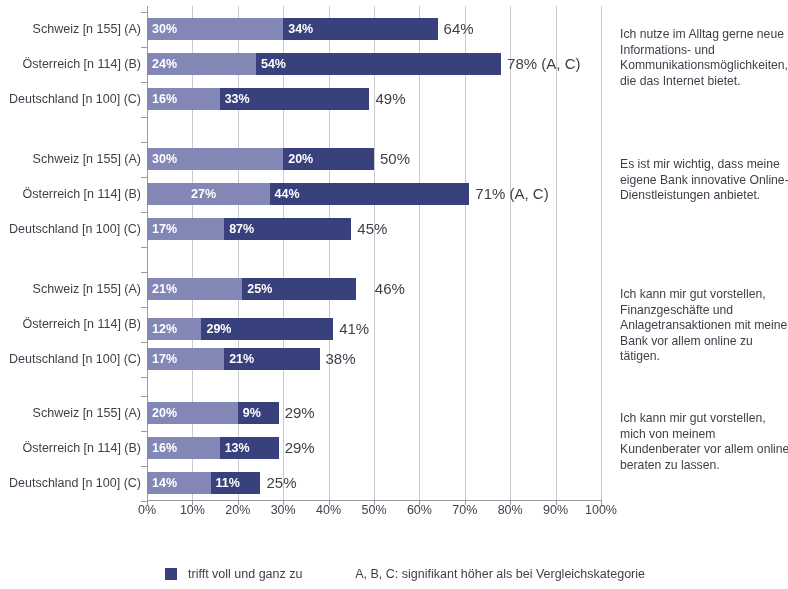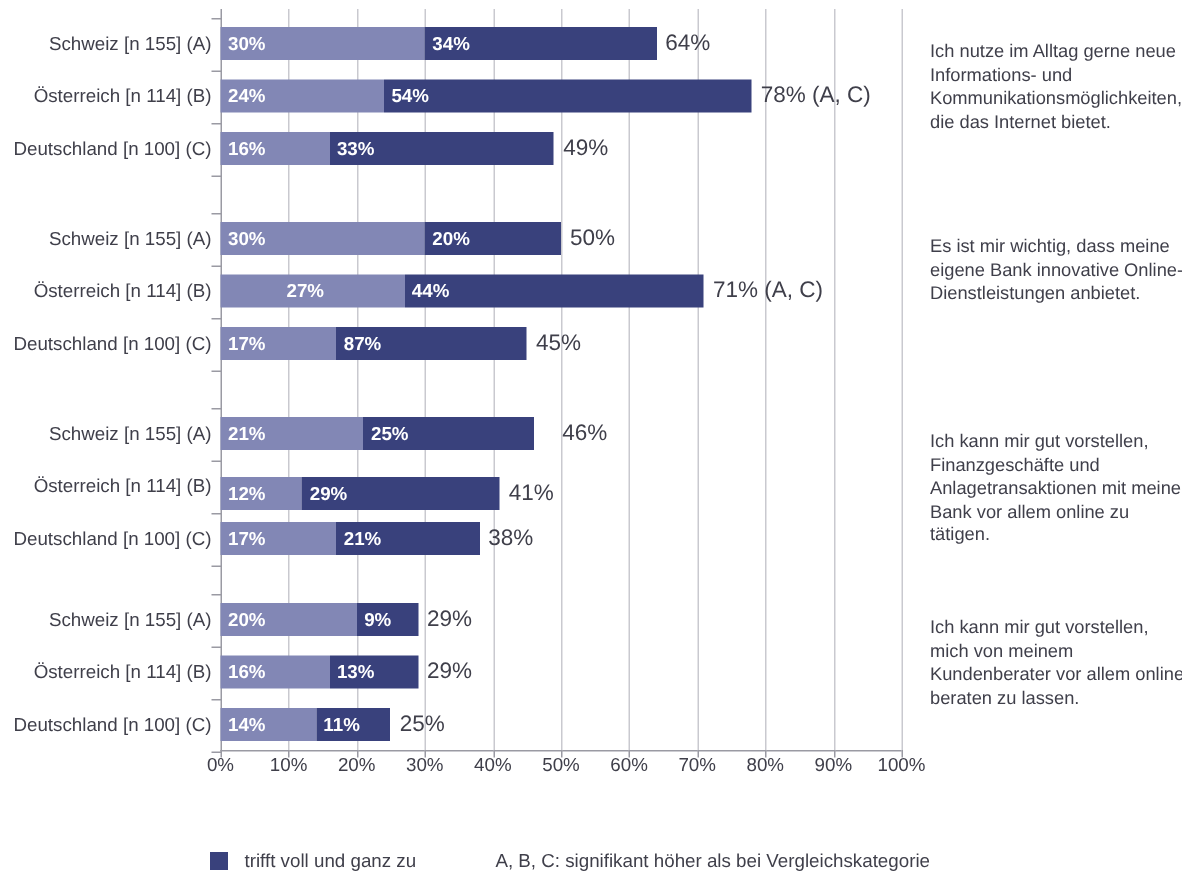--- a/index.html
+++ b/index.html
@@ -343,20 +343,20 @@
       <div class="statement" style="top: 287px;">Ich kann mir gut vorstellen, Finanzgeschäfte und Anlagetransaktionen mit meiner Bank vor allem online zu tätigen.</div>
       <div class="statement" style="top: 411px;">Ich kann mir gut vorstellen, mich von meinem Kundenberater vor allem online beraten zu lassen.</div>
     </div>
 
   <div id="legend">
     <div class="legend-row" style="top:0px;margin-top:48px;">
       <span class="legend-swatch" style="background:#8287b5;"></span>
       <span class="legend-text">trifft zu</span>
       <span class="legend-note">n = befragte Anleger</span>
     </div>
-    <div class="legend-row" style="top:17px;">
+    <div class="legend-row" style="top:17px;margin-left:25px;">
       <span class="legend-swatch" style="background:#39417c;"></span>
       <span class="legend-text">trifft voll und ganz zu</span>
       <span class="legend-note">A, B, C: signifikant höher als bei Vergleichskategorie</span>
     </div>
   </div>
 
 </div>
 
 </body></html>

